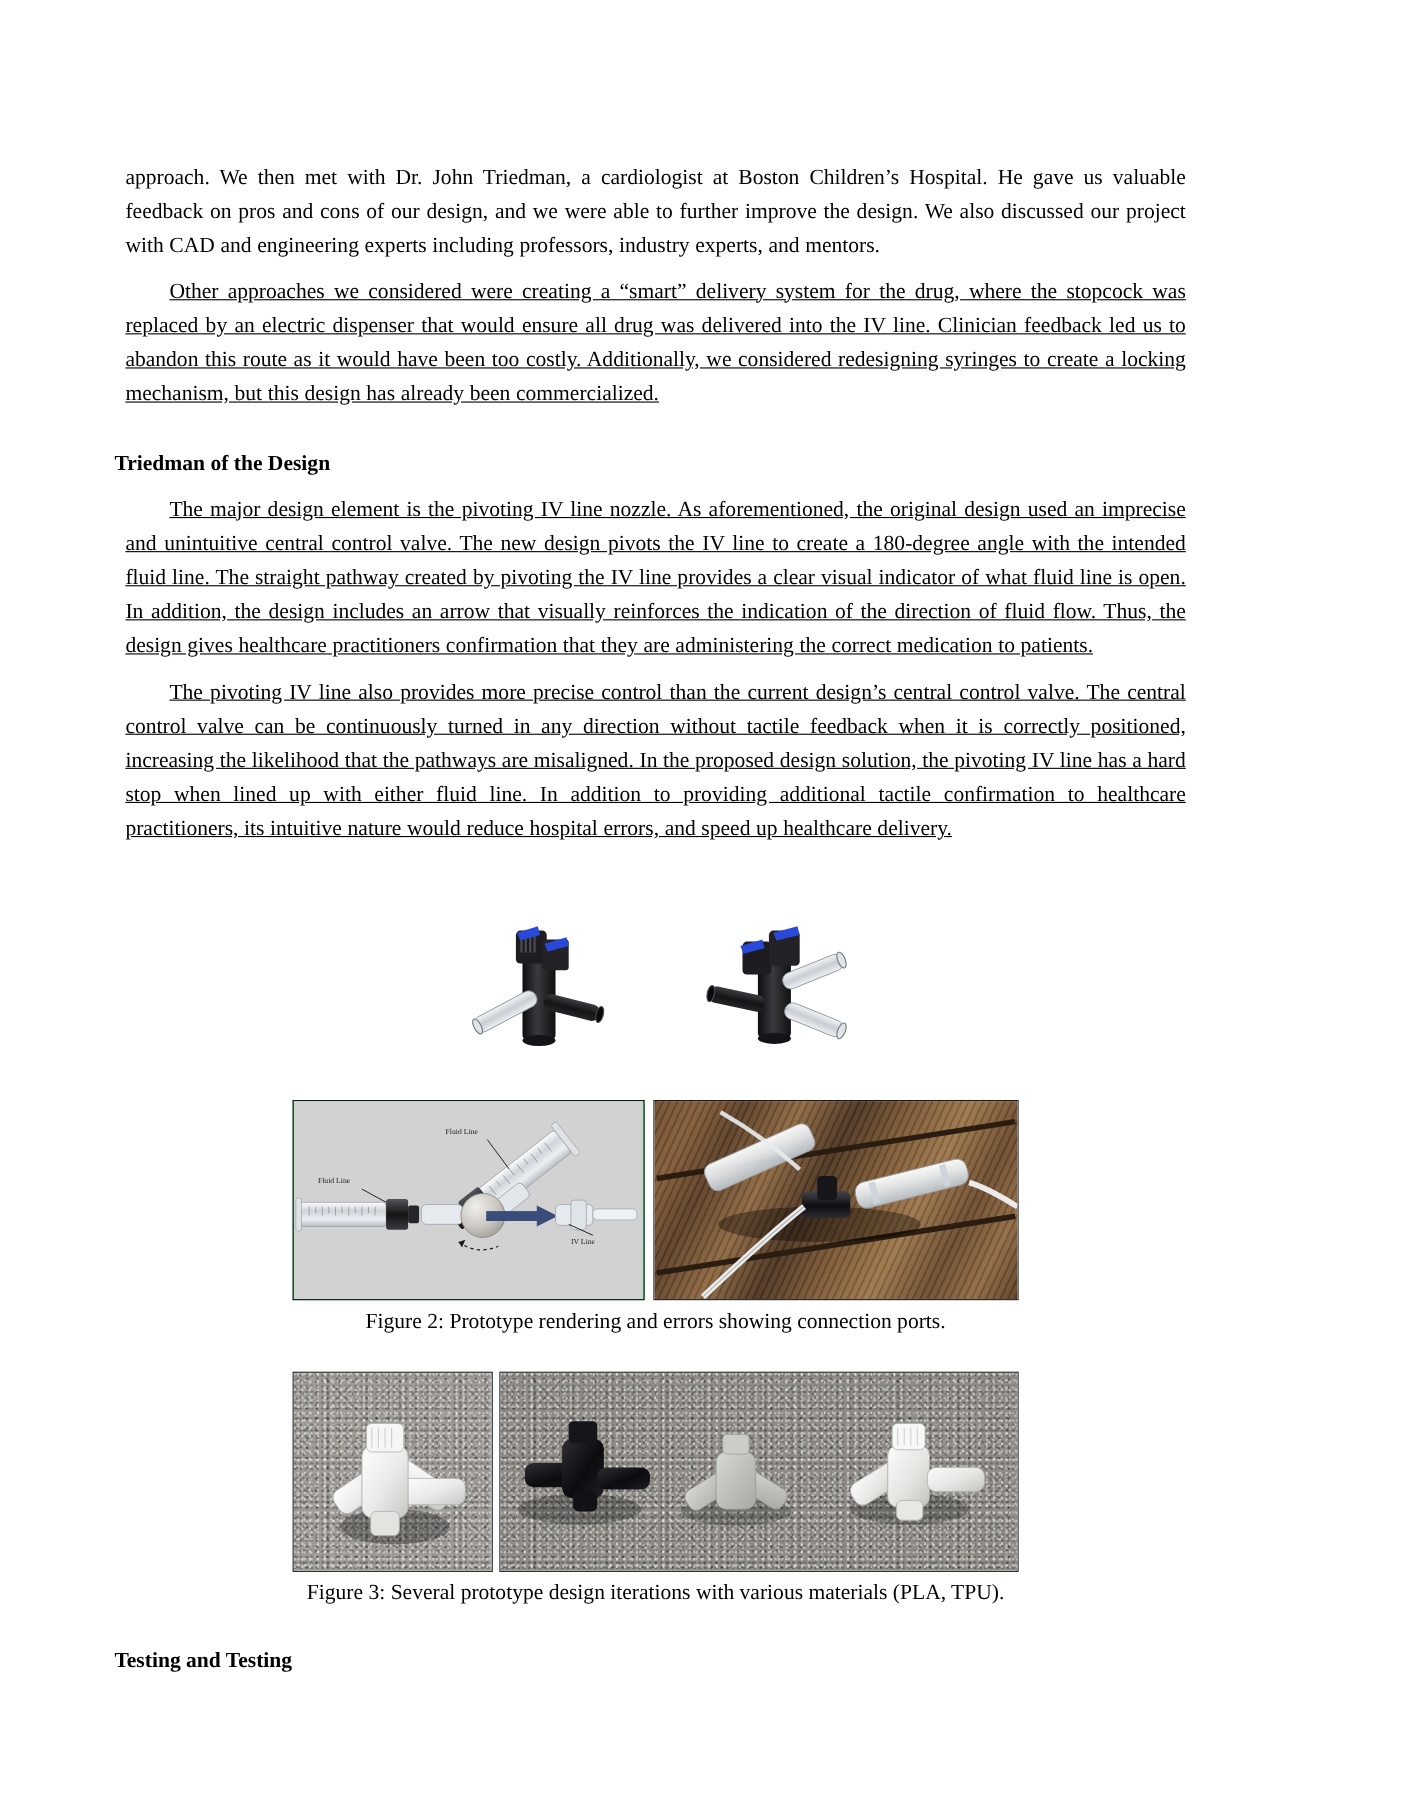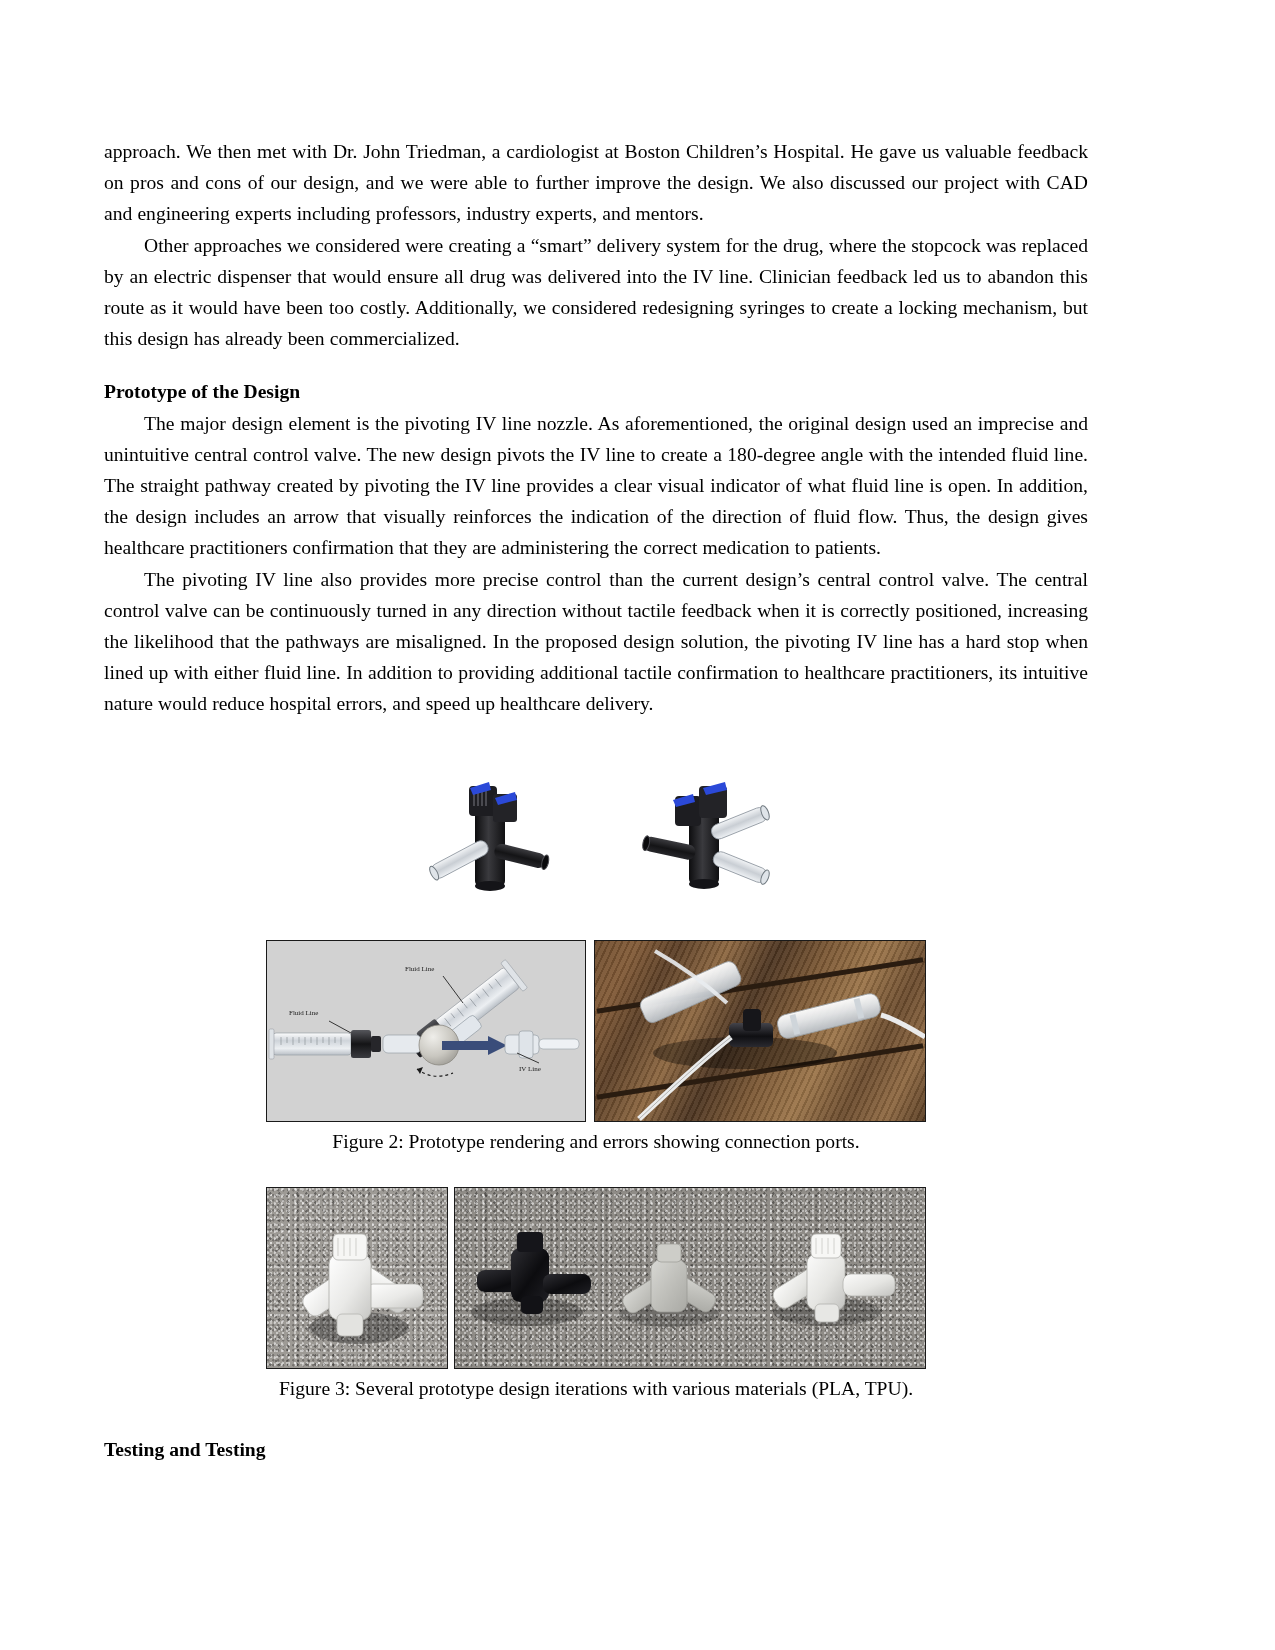--- a/index.html
+++ b/index.html
@@ -22,31 +22,32 @@
     height: 1650px;
     background: #ffffff;
   }
   .content {
     position: absolute;
     left: 104px;
     top: 136px;
     width: 984px;
   }
   p.body-text {
-    margin: 0;
+    margin: 10px;
     font-size: 19.6px;
     line-height: 31.2px;
     text-align: justify;
     text-indent: 0;
     letter-spacing: 0.0px;
     word-spacing: 0.2px;
     hyphens: none;
   }
   p.indent {
     text-indent: 40px;
+    text-decoration: underline;
   }
   h2.section-heading {
     margin: 0;
     font-size: 19.6px;
     line-height: 31.2px;
     font-weight: bold;
     text-align: left;
   }
   .spacer-sm { height: 22px; }
   .spacer-fig { height: 30px; }
@@ -168,21 +169,21 @@
 
 <div class="page">
   <div class="content">
 
     <p class="body-text">approach. We then met with Dr. John Triedman, a cardiologist at Boston Children’s Hospital. He gave us valuable feedback on pros and cons of our design, and we were able to further improve the design. We also discussed our project with CAD and engineering experts including professors, industry experts, and mentors.</p>
 
     <p class="body-text indent">Other approaches we considered were creating a “smart” delivery system for the drug, where the stopcock was replaced by an electric dispenser that would ensure all drug was delivered into the IV line. Clinician feedback led us to abandon this route as it would have been too costly. Additionally, we considered redesigning syringes to create a locking mechanism, but this design has already been commercialized.</p>
 
     <div class="spacer-sm"></div>
 
-    <h2 class="section-heading">Prototype of the Design</h2>
+    <h2 class="section-heading">Triedman of the Design</h2>
 
     <p class="body-text indent">The major design element is the pivoting IV line nozzle. As aforementioned, the original design used an imprecise and unintuitive central control valve. The new design pivots the IV line to create a 180-degree angle with the intended fluid line. The straight pathway created by pivoting the IV line provides a clear visual indicator of what fluid line is open. In addition, the design includes an arrow that visually reinforces the indication of the direction of fluid flow. Thus, the design gives healthcare practitioners confirmation that they are administering the correct medication to patients.</p>
 
     <p class="body-text indent">The pivoting IV line also provides more precise control than the current design’s central control valve. The central control valve can be continuously turned in any direction without tactile feedback when it is correctly positioned, increasing the likelihood that the pathways are misaligned. In the proposed design solution, the pivoting IV line has a hard stop when lined up with either fluid line. In addition to providing additional tactile confirmation to healthcare practitioners, its intuitive nature would reduce hospital errors, and speed up healthcare delivery.</p>
 
     <div class="spacer-fig"></div>
 
     <div class="figure-block">
       <div class="fig1-row">
 

